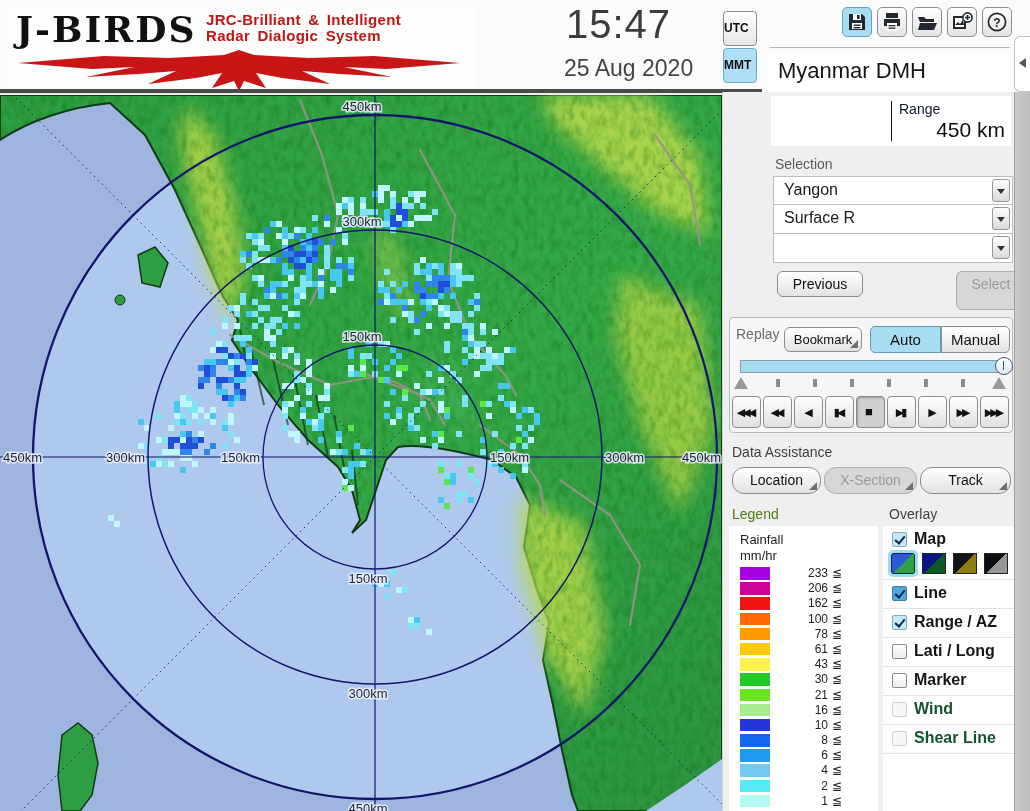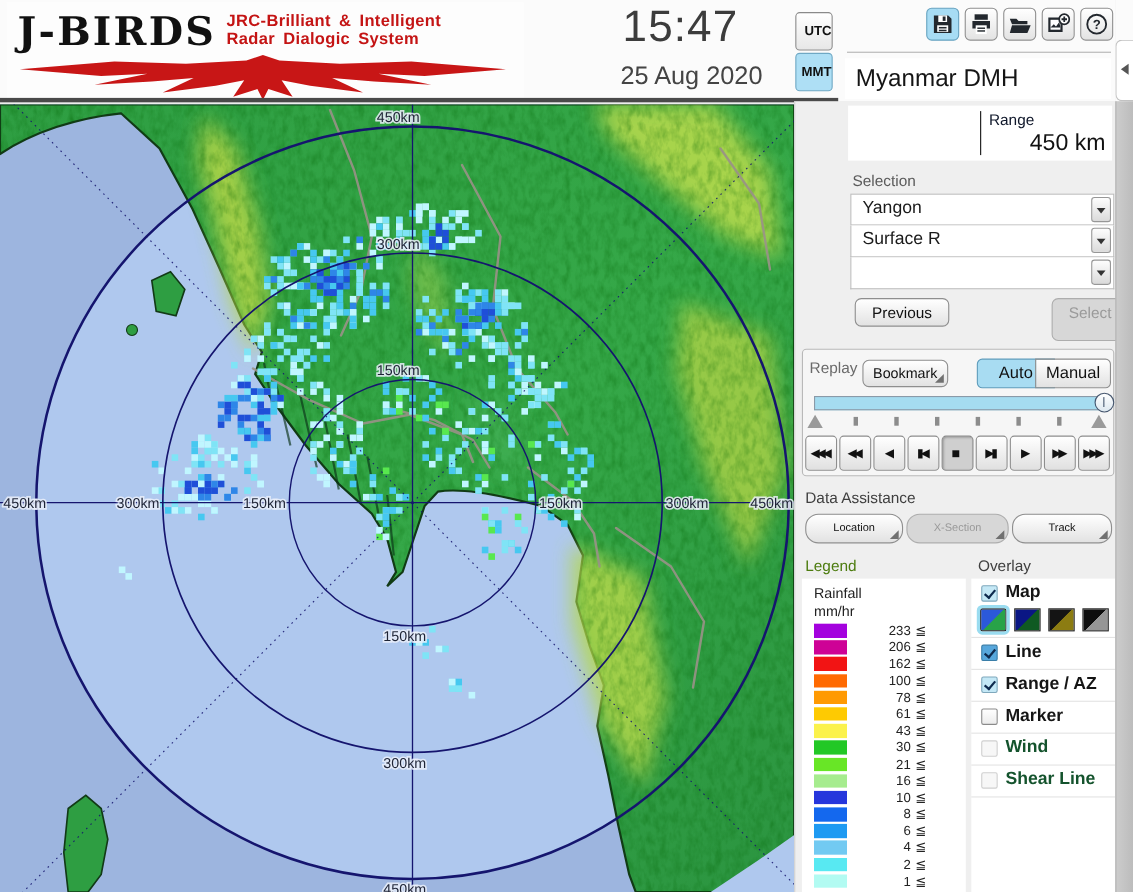--- a/index.html
+++ b/index.html
@@ -19,21 +19,21 @@
   #eagle { position:absolute; left:8px; top:46px; }
   #warning-btn { position:absolute; left:483px; top:3px; width:79px; height:78px; background:#FFF;
     border:1px solid #E8E8E8; box-shadow:1px 1px 2px rgba(0,0,0,.12); color:#9C9C9C; font-size:15px; }
   #warning-btn span { position:absolute; left:8px; top:33px; }
   .corner-tri { position:absolute; right:3px; bottom:3px; width:0; height:0;
     border-left:8px solid transparent; border-bottom:8px solid #707070; }
   #clock-time { position:absolute; left:566px; top:2px; font-size:40px; color:#3C3C3C; letter-spacing:1px; }
   #clock-date { position:absolute; left:564px; top:55px; font-size:23px; color:#444; }
   .tz-btn { position:absolute; left:723px; width:34px; height:35px; border:1px solid #8A8A8A;
     border-radius:4px; background:linear-gradient(#FFF,#E7E7E7); font-size:12px; font-weight:bold;
-    color:#111; text-align:right; line-height:33px; }
+    color:#111; text-align:left; line-height:33px; }
   #tz-utc { top:11px; }
   #tz-mmt { top:48px; background:#AEDFF5; border-color:#6FA8C4; }
   
   .tool-btn { position:absolute; top:7px; width:30px; height:30px; border:1px solid #8F8F8F;
     border-radius:5px; background:linear-gradient(#FFF,#E3E3E3); }
   .tool-btn svg { position:absolute; left:3px; top:3px; }
   .tool-btn.active { background:#A7DCF4; border-color:#67A3C0; }
   #toolbar-rule { position:absolute; left:770px; top:47px; width:240px; height:1px; background:#B4B4B4; }
   #station-box { position:absolute; left:768px; top:53px; width:242px; height:37px; background:#FFF; }
   #station-box div { position:absolute; left:10px; top:5px; font-size:22px; color:#151515; }
@@ -73,41 +73,41 @@
   .btn.disabled { background:#D7D7D7; color:#9A9A9A; border-color:#ADADAD; }
   #previous-btn { left:54px; top:179px; width:86px; height:26px; line-height:24px; }
   #select-btn { left:233px; top:179px; width:70px; height:39px; line-height:24px; }
 
   
   #replay-box { position:absolute; left:6px; top:225px; width:284px; height:116px;
     border:1px solid #B9B9B9; border-radius:4px; background:#F6F6F6; }
   #replay-label { position:absolute; left:6px; top:8px; font-size:14px; color:#6B6B6B; }
   #bookmark-btn { left:54px; top:9px; width:78px; height:25px; line-height:23px; font-size:13px; }
   #auto-btn { left:140px; top:8px; width:71px; height:27px; line-height:25px;
-    background:#A8DCF2; border:1px solid #5E9CBC; border-radius:5px 0 0 5px; font-size:15px;margin-left:18px; }
+    background:#A8DCF2; border:1px solid #5E9CBC; border-radius:5px 0 0 5px; font-size:15px; }
   #manual-btn { left:211px; top:8px; width:69px; height:27px; line-height:25px;
     border-radius:0 5px 5px 0; font-size:15px; }
   #replay-slider { position:absolute; left:10px; top:42px; width:264px; height:13px;
     background:#A5DCF0; border:1px solid #8A9AA8; }
   #slider-thumb { position:absolute; left:254px; top:-4px; width:18px; height:18px; border-radius:50%;
     background:linear-gradient(#FFF,#DDE8F0); border:1.5px solid #45566E; }
   #slider-thumb::after { content:""; position:absolute; left:7px; top:3px; width:1px; height:9px; background:#45566E; }
   #ticks { position:absolute; left:0; top:58px; width:284px; height:14px; }
   .tick-sq { position:absolute; top:3px; width:4px; height:8px; background:#8C8C8C; }
   .tick-tri { position:absolute; top:1px; width:0; height:0; border-left:7px solid transparent;
     border-right:7px solid transparent; border-bottom:12px solid #9A9A9A; }
   #playback { position:absolute; left:2px; top:78px; width:281px; height:33px; }
   .pb-btn { position:absolute; top:0; width:29px; height:32px; border:1px solid #8E8E8E; border-radius:4px;
     background:linear-gradient(#FFF,#E0E0E0); font-size:11px; letter-spacing:-3px; color:#111;
     text-align:center; line-height:30px; padding-right:3px; }
   .pb-btn.pressed { background:#CFCFCF; border-color:#8A8A8A; box-shadow:inset 1px 1px 2px rgba(0,0,0,.25); }
 
   
   #da-label { position:absolute; left:9px; top:352px; font-size:14px; color:#3F3F3F; }
-  .da-btn { top:375px; height:27px; line-height:25px; font-size:10px;border-radius:12px; }
+  .da-btn { top:375px; height:27px; line-height:25px; font-size:14px;border-radius:12px; }
   #da-0 { left:9px; width:89px; } #da-1 { left:101px; width:93px; } #da-2 { left:197px; width:91px; }
 
   
   #legend-label { position:absolute; left:9px; top:414px; font-size:14px; color:#4d7c0f; }
   #overlay-label { position:absolute; left:166px; top:414px; font-size:14px; color:#3F3F3F; }
   #legend-panel { position:absolute; left:6px; top:434px; width:149px; height:285px; background:#FFF; }
   #legend-unit { position:absolute; left:11px; top:6px; font-size:13px; color:#222; line-height:16px; }
   #legend-rows { position:absolute; left:11px; top:40px; width:130px; }
   .lg-row { position:relative; height:15.2px; }
   .lg-sw { position:absolute; left:0; top:1px; width:30px; height:12.5px; }
@@ -1296,20 +1296,24 @@
         <div class="ov-row">
           <span class="cb strong"></span>
           <span class="ov-lab">Line</span>
         </div>
         <div class="ov-row">
           <span class="cb on"></span>
           <span class="ov-lab">Range / AZ</span>
         </div>
         <div class="ov-row">
           <span class="cb"></span>
+          <span class="ov-lab">Lati / Long</span>
+        </div>
+        <div class="ov-row">
+          <span class="cb"></span>
           <span class="ov-lab">Marker</span>
         </div>
         <div class="ov-row dis">
           <span class="cb"></span>
           <span class="ov-lab">Wind</span>
         </div>
         <div class="ov-row dis">
           <span class="cb"></span>
           <span class="ov-lab">Shear Line</span>
         </div>

